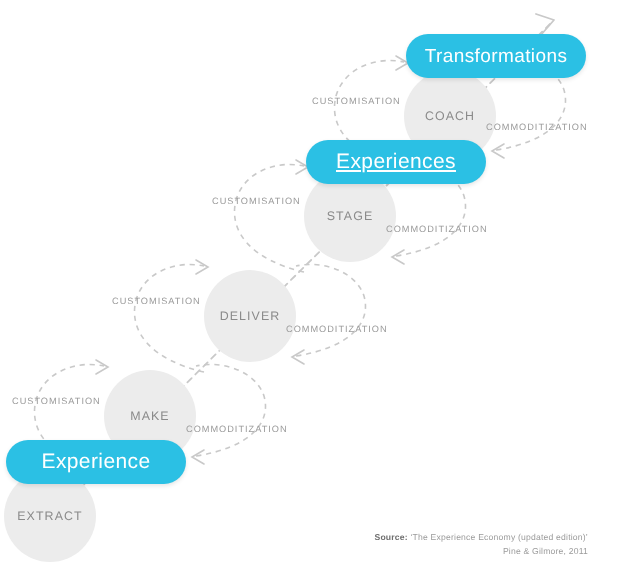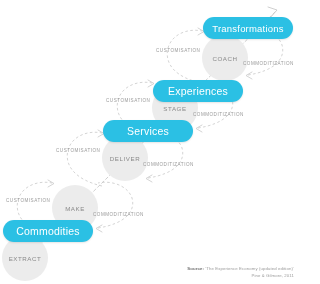--- a/index.html
+++ b/index.html
@@ -113,26 +113,23 @@
     <span>DELIVER</span>
   </div>
   <div class="circle" style="left:152px;top:85px;">
     <span>STAGE</span>
   </div>
   <div class="circle" style="left:202px;top:35px;">
     <span>COACH</span>
   </div>
 
   <div class="pill" style="left:3px;top:220px;">
-    <span>Commodities</span>
+    <span>Experience</span>
   </div>
-  <div class="pill" style="left:103px;top:120px;">
-    <span>Services</span>
-  </div>
-  <div class="pill" style="left:153px;top:80px;">
+  <div class="pill" style="left:153px;top:70px;text-decoration:underline;">
     <span>Experiences</span>
   </div>
   <div class="pill small" style="left:203px;top:17px;">
     <span>Transformations</span>
   </div>
 
   <div class="arc-label" style="left:6px;top:198px;">CUSTOMISATION</div>
   <div class="arc-label" style="left:93px;top:212px;">COMMODITIZATION</div>
   <div class="arc-label" style="left:56px;top:148px;">CUSTOMISATION</div>
   <div class="arc-label" style="left:143px;top:162px;">COMMODITIZATION</div>

